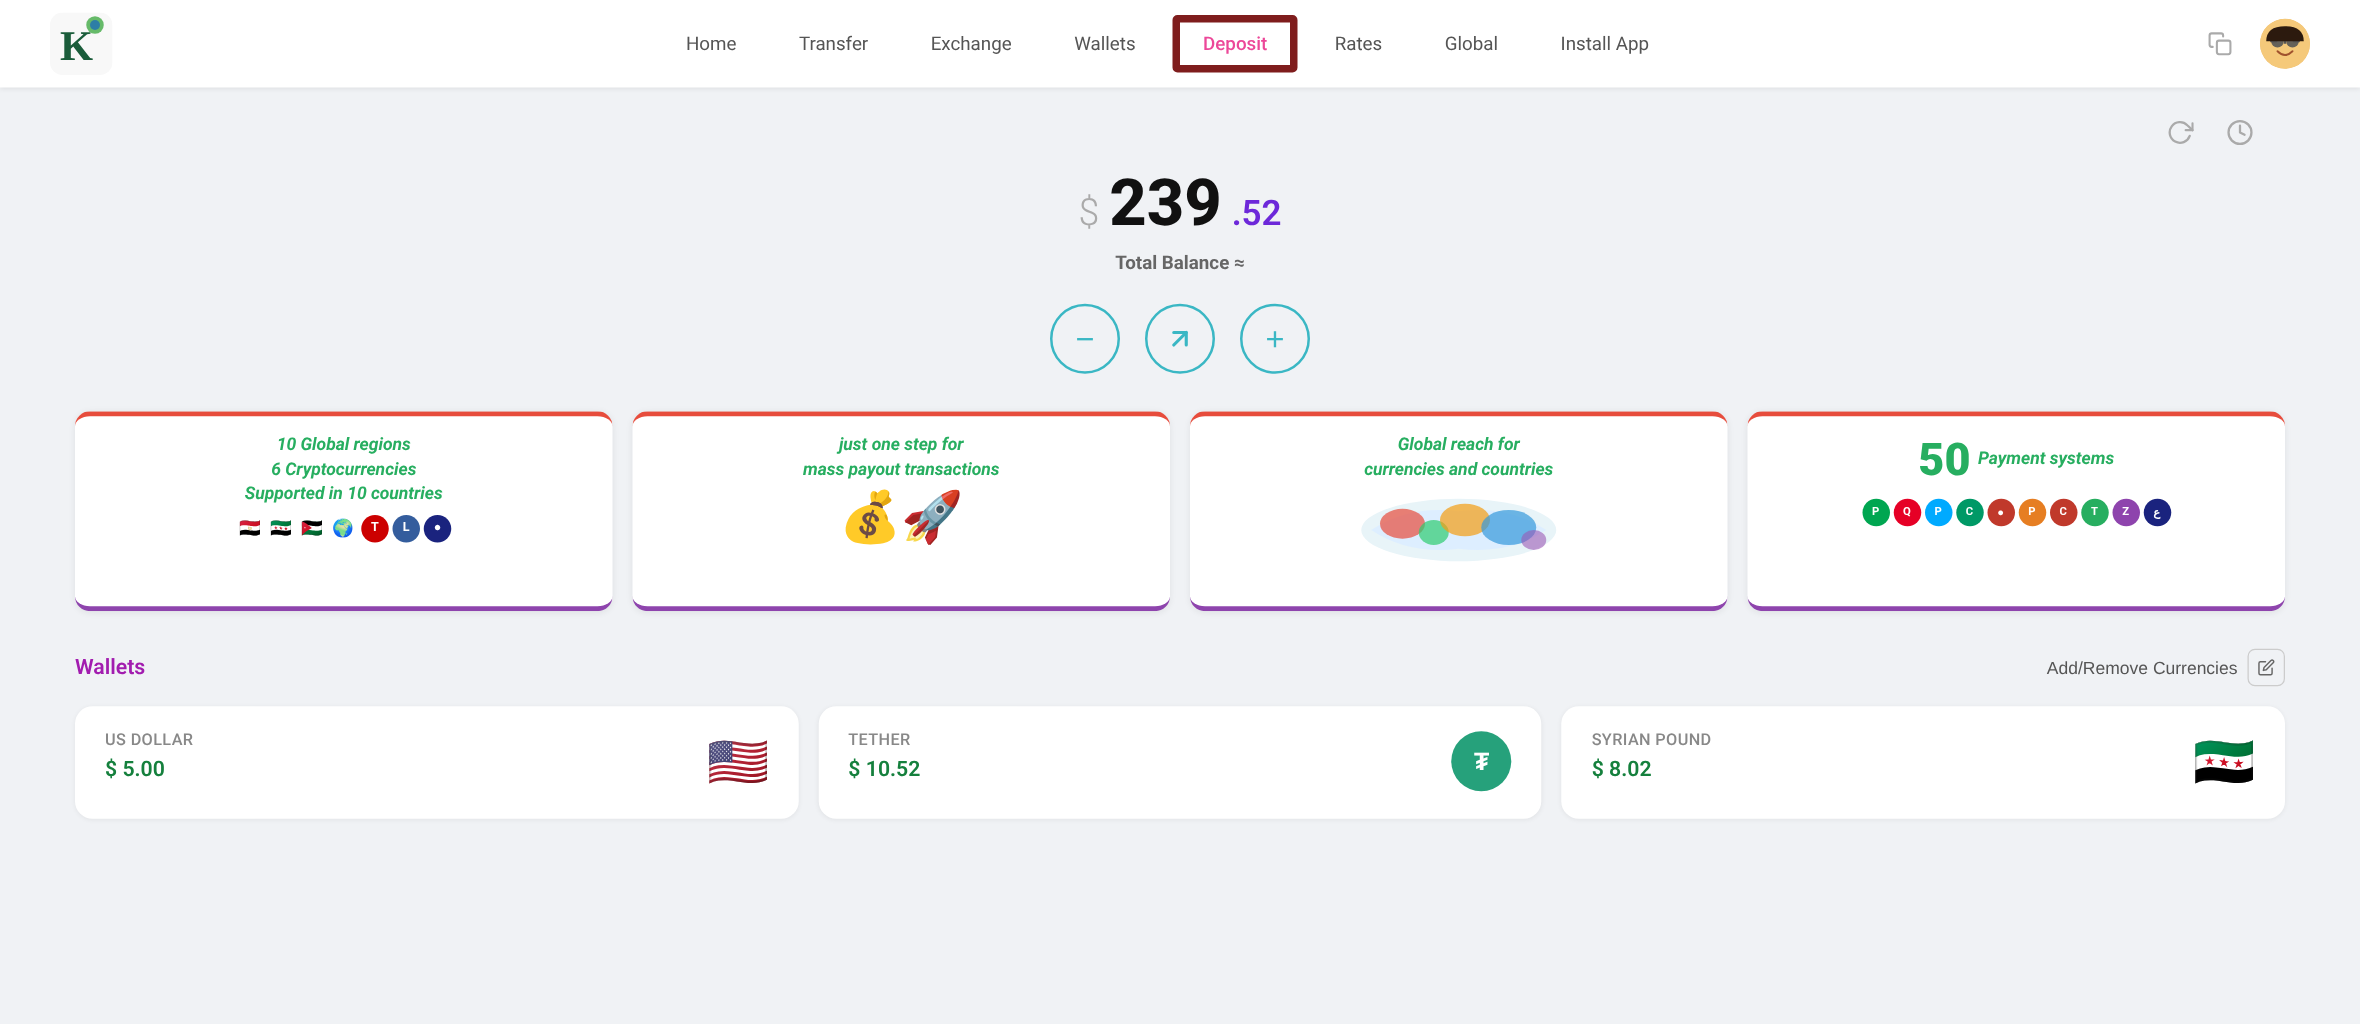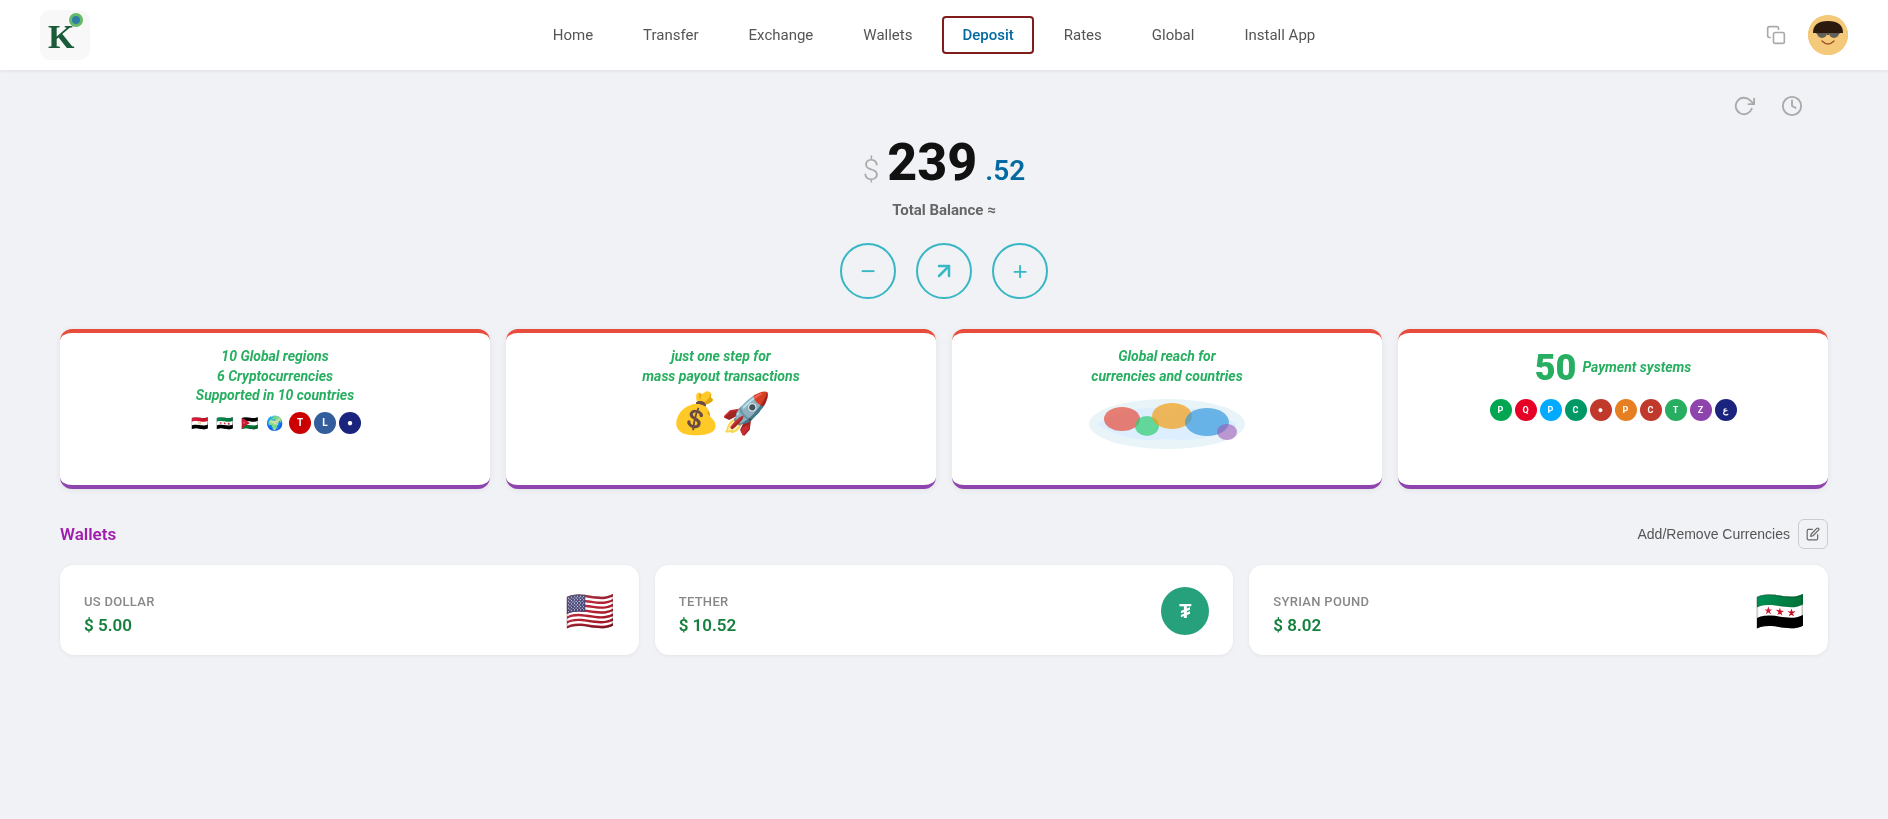--- a/index.html
+++ b/index.html
@@ -38,22 +38,22 @@
       padding: 8px 18px;
       font-size: 15px;
       color: #555;
       cursor: pointer;
       border-radius: 4px;
       text-decoration: none;
       border: 2px solid transparent;
       font-weight: 400;
     }
     .nav-item.active-deposit {
-      color: #0369a1;
-      border: 2px solid #7f1d1d;
+      color: #ec4899;
+      border: 6px solid #7f1d1d;
       border-radius: 4px;
       font-weight: 500;
     }
     .nav-right {
       display: flex;
       align-items: center;
       gap: 14px;
       margin-left: 40px;
     }
     .icon-btn {
@@ -125,21 +125,21 @@
       font-weight: 300;
     }
     .balance-integer {
       font-size: 52px;
       font-weight: 800;
       color: #111;
     }
     .balance-decimal {
       font-size: 28px;
       font-weight: 600;
-      color: #0369a1;
+      color: #6d28d9;
       margin-top: 22px;
     }
     .balance-label {
       font-size: 15px;
       color: #666;
       margin-bottom: 24px;
       font-weight: bold;
     }
     .action-buttons {
       display: flex;
@@ -257,21 +257,21 @@
     .wallets-grid {
       display: grid;
       grid-template-columns: repeat(3, 1fr);
       gap: 16px;
     }
     .wallet-card {
       background: #fff;
       border-radius: 14px;
       padding: 20px 24px;
       display: flex;
-      align-items: flex-end;
+      align-items: flex-start;
       justify-content: space-between;
       box-shadow: 0 1px 4px rgba(0,0,0,0.06);
       min-height: 90px;
     }
     .wallet-name {
       font-size: 13px;
       color: #888;
       font-weight: 500;
       letter-spacing: 0.3px;
       margin-bottom: 6px;

